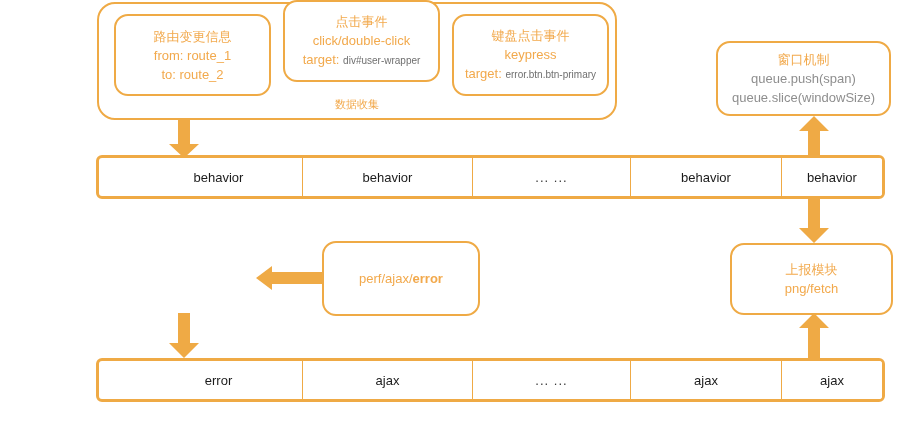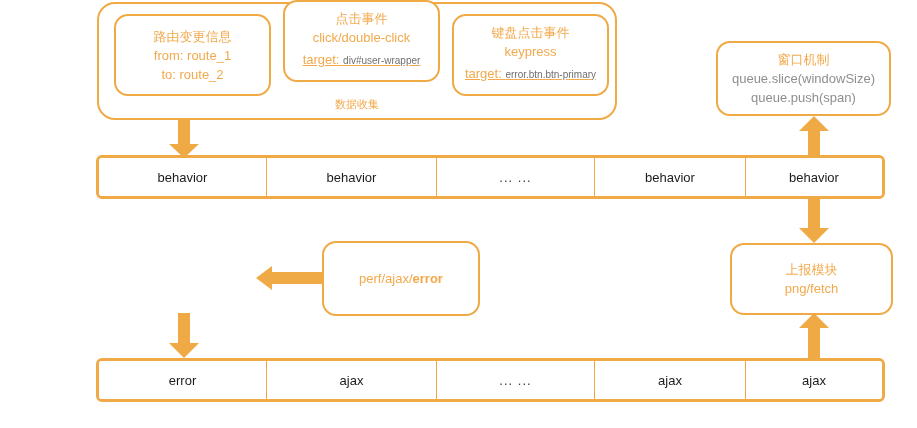--- a/index.html
+++ b/index.html
@@ -47,24 +47,23 @@
     white-space: nowrap;
   }
   .sub-grey {
     color: #8e8e8e;
     font-size: 13px;
     line-height: 19px;
     white-space: nowrap;
   }
   .sub-mixed {
     font-size: 13px;
-    line-height: 26px;
-    white-space: nowrap;
-    color: #F2A94C;
-    text-decoration: underline;
+    line-height: 19px;
+    white-space: nowrap;
+    color: #F2A94C;
   }
   .sub-mixed .small-grey {
     color: #6f6f6f;
     font-size: 10px;
   }
   .sub b { font-weight: bold; }
 
   
   .caption {
     position: absolute;
@@ -77,20 +76,21 @@
 
   
   .strip {
     position: absolute;
     box-sizing: border-box;
     background: #ffffff;
     border: 3px solid #EFAA45;
     border-radius: 6px;
     display: flex;
     overflow: hidden;
+    padding-left: 36px;
   }
   .cell {
     box-sizing: border-box;
     display: flex;
     align-items: center;
     justify-content: center;
     font-size: 13px;
     color: #1b1b1b;
     border-right: 1px solid #EFAA45;
     background: #ffffff;
@@ -134,22 +134,22 @@
     <div class="sub-mixed">
       <span>target:</span>
       <span class="small-grey">error.btn.btn-primary</span>
     </div>
   </div>
 
   <div class="caption" style="left:97px; top:95px; width:520px;">数据收集</div>
 
   <div class="box" style="left:716px; top:41px; width:175px; height:75px;">
     <div class="title-cn">窗口机制</div>
+    <div class="sub-grey">queue.push(span)</div>
     <div class="sub-grey">queue.slice(windowSize)</div>
-    <div class="sub-grey">queue.push(span)</div>
   </div>
 
   <div class="arrow" style="left:168px; top:118px; width:32px; height:40px;">
     <svg width="32" height="40" viewBox="0 0 32 40">
       <polygon points="10,0 22,0 22,26 31,26 16,40 1,26 10,26" fill="#EFAA45"></polygon>
     </svg>
   </div>
 
   <div class="arrow" style="left:798px; top:116px; width:32px; height:42px;">
     <svg width="32" height="42" viewBox="0 0 32 42">

